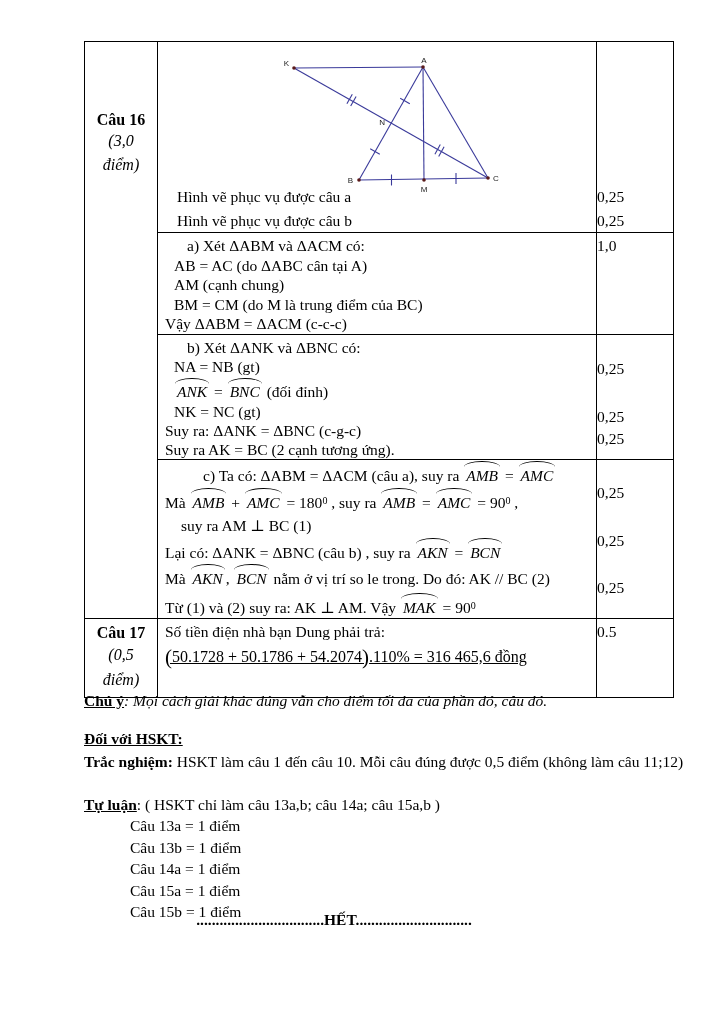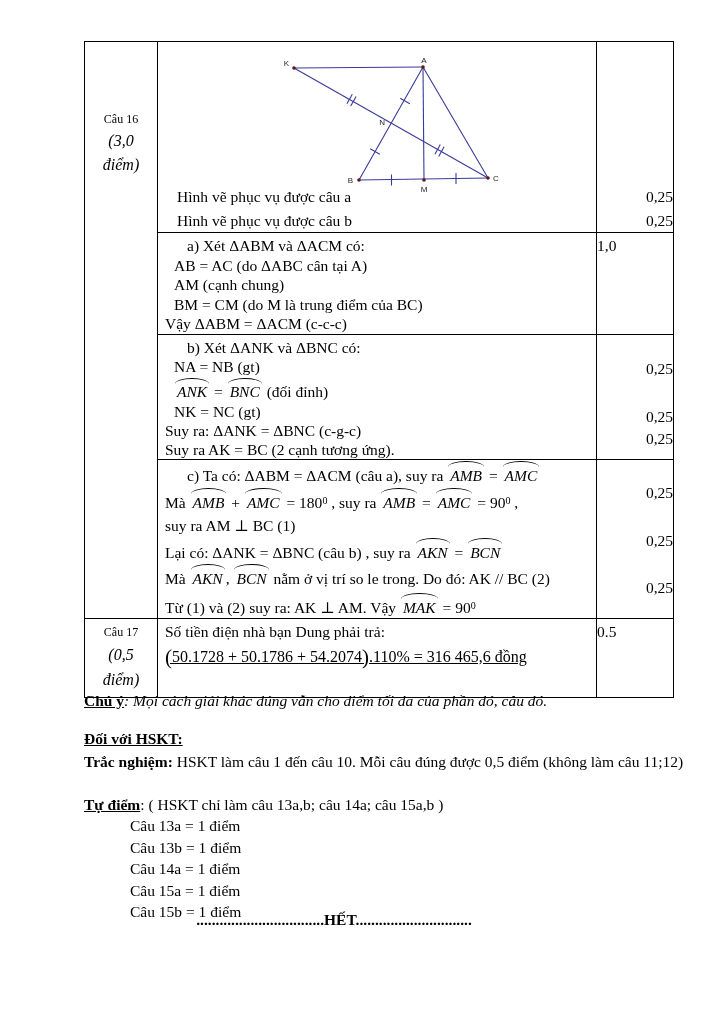--- a/index.html
+++ b/index.html
@@ -7,46 +7,46 @@
     position:relative;width:724px;height:1024px;background:#ffffff;
     font-family:"Liberation Serif","DejaVu Serif",serif;color:#000;
     font-size:15.5px;line-height:19px;overflow:hidden;margin:0 auto;
   }
   table.rubric{position:absolute;left:84px;top:41px;width:589px;
     border-collapse:collapse;table-layout:fixed;}
   table.rubric td{border:1px solid #000;vertical-align:top;padding:0;}
   col.c1{width:73px;} col.c2{width:439px;} col.c3{width:77px;}
 
   .label-cell{text-align:center;}
-  .q-label{font-weight:normal;font-size:12px;}
+  .q-label{font-weight:bold;font-size:16px;}
   .q-sub{font-style:italic;font-size:16px;line-height:24px;}
   .q16-label-pad{padding-top:68px;}
   .q17-label-pad{padding-top:4px;}
   .q17-label-pad .q-sub{line-height:25px;}
 
   .cellbox{position:relative;width:100%;height:100%;}
 
   
   .fig-cell-box{height:190px;}
   .figure-svg{position:absolute;left:123px;top:12px;}
   .caption{position:absolute;left:19px;white-space:nowrap;}
   .cap-a{top:145px;} .cap-b{top:169px;}
-  .score{position:absolute;left:0;width:100%;text-align:right;white-space:nowrap;font-family:Liberation Serif, serif;}
+  .score{position:absolute;left:0;width:100%;text-align:left;white-space:nowrap;font-family:Liberation Serif, serif;}
   .fsc-a{top:145px;} .fsc-b{top:169px;}
   .score-top{padding-top:3px;text-align:left;}
 
   
   .sec{padding:3px 6px 0 7px;}
   .sec .ln{line-height:19.5px;}
   .ind1{padding-left:22px;}
   .ind2{padding-left:9px;}
   .secb .ln{line-height:19px;}
   .hatline{padding-top:6px;padding-bottom:1px;}
   .secc .ln{line-height:21px;}
-  .mt2{margin-top:2px;} .mt5{margin-top:5px;} .mt6{margin-top:6px;} .mt8{margin-top:8px;}
+  .mt2{margin-top:2px;margin-left:16px;} .mt5{margin-top:5px;} .mt6{margin-top:6px;} .mt8{margin-top:8px;}
 
   .ang{font-style:italic;position:relative;display:inline-block;padding:0 3px;}
   .ang::before{content:"";position:absolute;left:1px;right:1px;top:-4px;height:5px;
     border-top:1.4px solid #000;border-radius:50% 50% 0 0 / 100% 100% 0 0;}
   sup{font-size:10px;vertical-align:4px;line-height:0;}
   .bigp{font-size:21px;vertical-align:-2px;}
 
   
   .q17-intro{padding:3px 6px 0 7px;line-height:19px;}
   .q17-formula{padding:6px 6px 0 7px;font-size:16px;text-decoration:underline;}
@@ -212,21 +212,21 @@
 
   <div class="notes n-chuy">
     <span class="bu">Chú ý</span><span class="it">:  Mọi cách giải khác đúng vẫn cho điểm tối đa của phần đó, câu đó.</span>
   </div>
 
   <div class="notes n-trac">
     <span class="bold">Trắc nghiệm:</span><span> HSKT làm câu 1 đến câu 10. Mỗi câu đúng được 0,5 điểm (không làm câu 11;12)</span>
   </div>
 
   <div class="notes n-tuluan">
-    <span class="bu">Tự điểm</span><span>: ( HSKT chỉ làm câu 13a,b; câu 14a; câu 15a,b )</span>
+    <span class="bu">Tự luận</span><span>: ( HSKT chỉ làm câu 13a,b; câu 14a; câu 15a,b )</span>
   </div>
 
   <div class="notes n-items">
     <div>Câu 13a = 1 điểm</div>
     <div>Câu 13b = 1 điểm</div>
     <div>Câu 14a = 1 điểm</div>
     <div>Câu 15a = 1 điểm</div>
     <div>Câu 15b = 1 điểm</div>
   </div>
 

